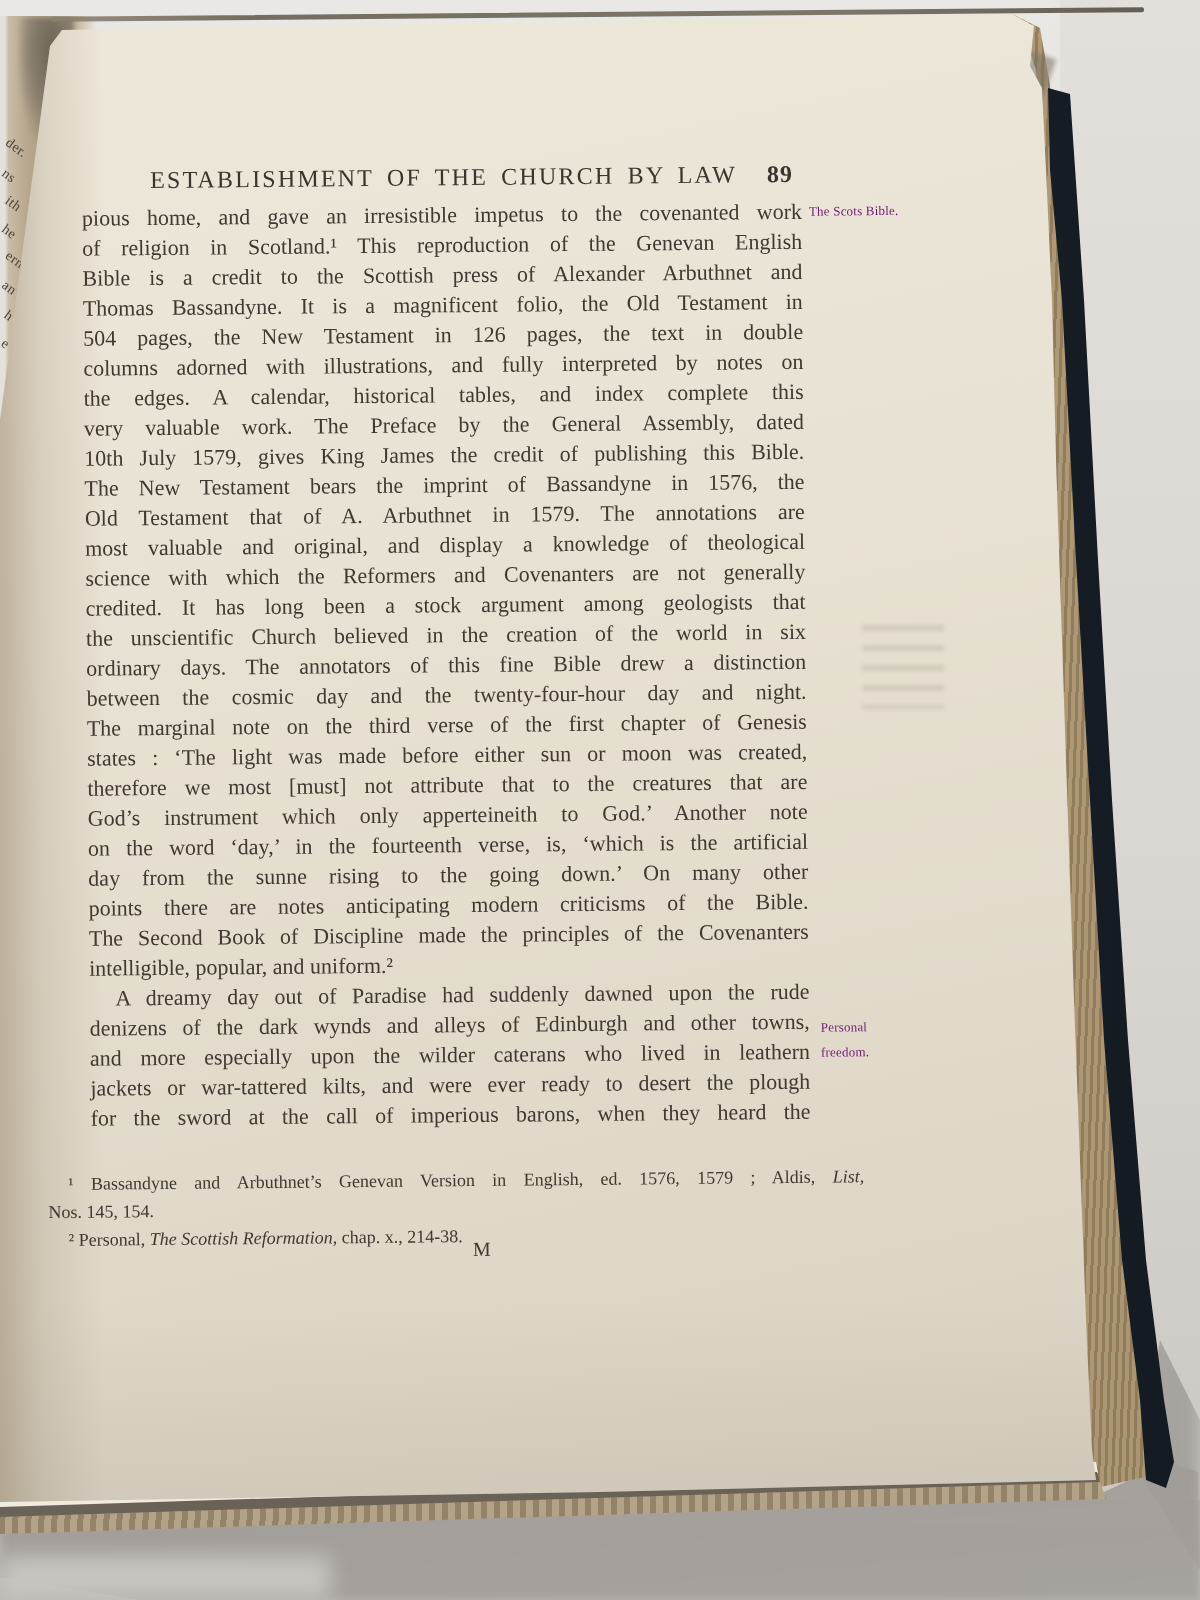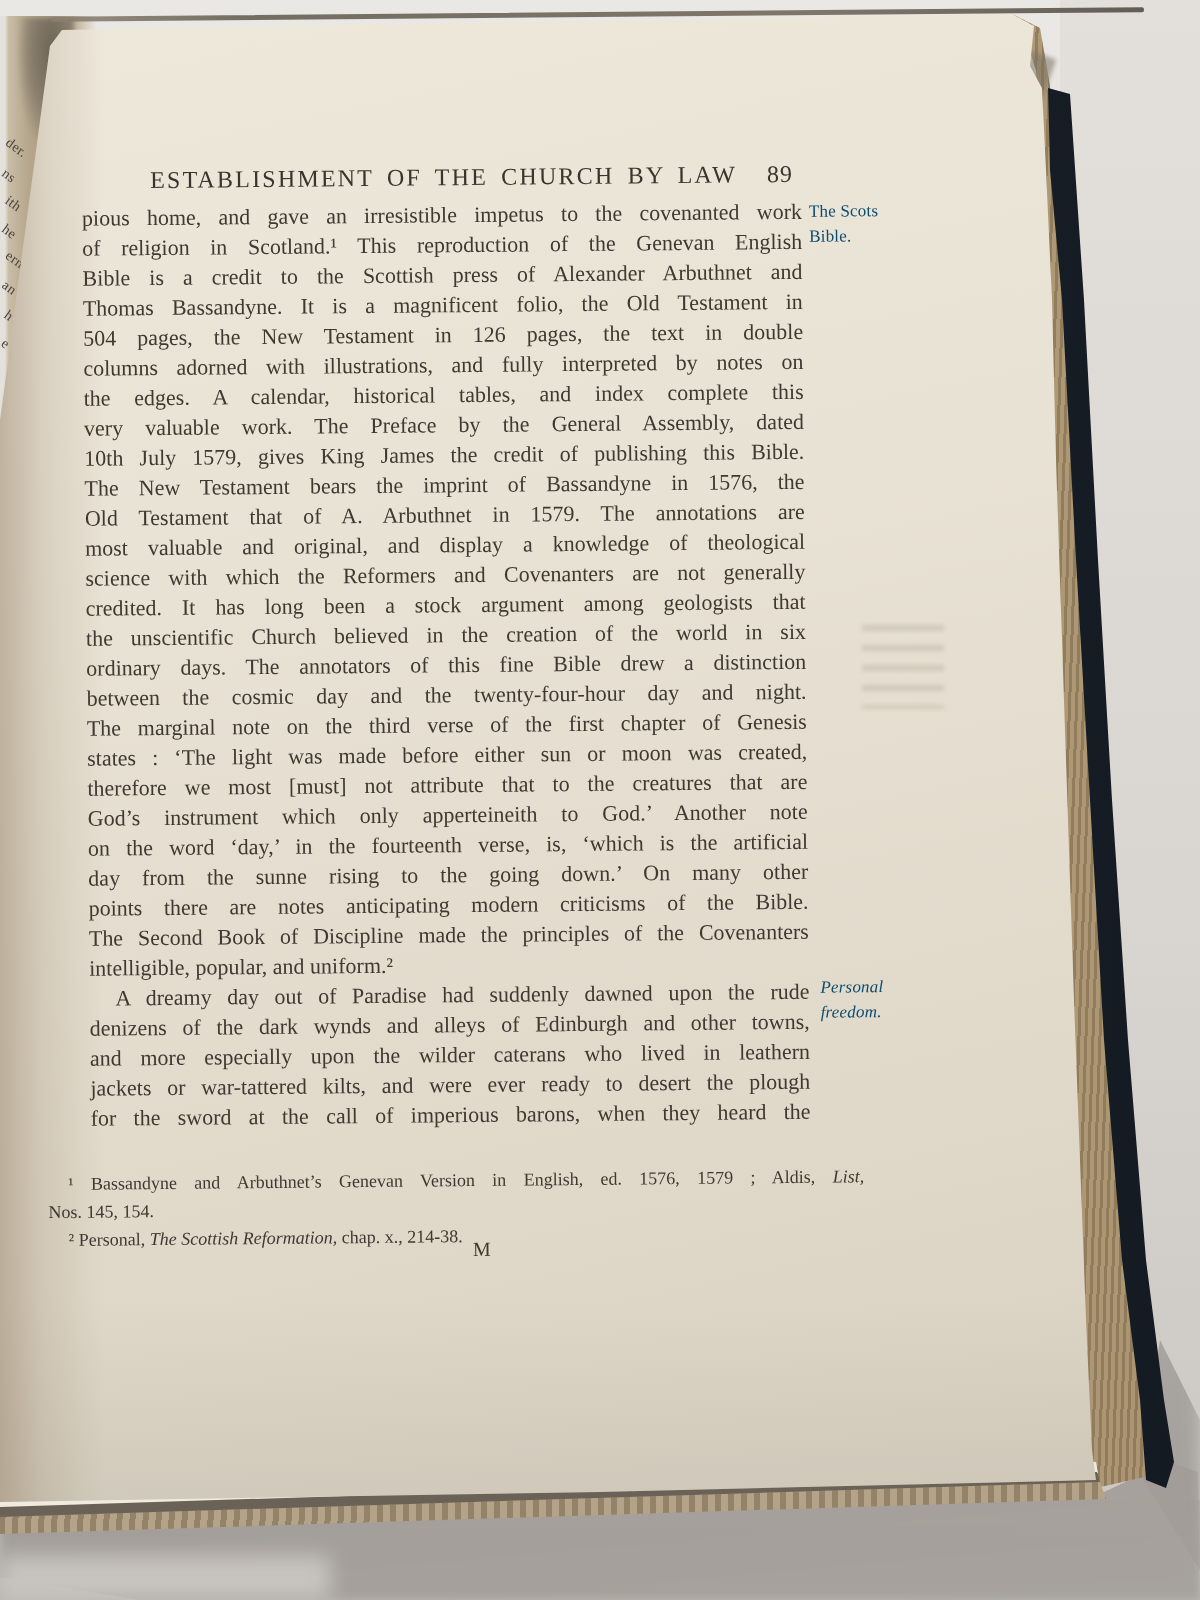--- a/index.html
+++ b/index.html
@@ -66,28 +66,28 @@
       background:linear-gradient(90deg,#8a8173 0%,#5f574b 18%,#6b6255 70%,#4e463c 100%);
       transform:rotate(-0.5deg);border-radius:2px;opacity:.85;}
   .showthrough{position:absolute;left:862px;top:625px;width:82px;height:84px;z-index:7;
       background:repeating-linear-gradient(180deg,rgba(120,110,95,.38) 0 6px,rgba(0,0,0,0) 6px 20px);
       filter:blur(2px);opacity:.5;}
   
   .page-inner{position:absolute;left:42px;top:152px;width:860px;height:1180px;z-index:7;
       transform:rotate(-0.55deg);color:#3f3931;}
   .running-head{position:absolute;left:50px;top:12px;width:770px;text-align:center;
       font-size:24px;letter-spacing:2.2px;word-spacing:5px;color:#39342d;white-space:nowrap;}
-  .running-head .pageno{margin-left:30px;letter-spacing:1px;}
+  .running-head .pageno{margin-left:30px;letter-spacing:1px;font-weight:bold;}
   .body-block{position:absolute;left:45px;top:48px;width:720px;font-size:22px;}
   .line{height:30px;line-height:30px;text-align:justify;text-align-last:justify;white-space:normal;}
   .line.para-end{text-align-last:left;}
   .line.indent{text-indent:26px;}
-  .sidenote{position:absolute;width:92px;font-size:17px;line-height:25px;color:#0c4a6e;letter-spacing:.2px;}
+  .sidenote{position:absolute;width:92px;font-size:13px;line-height:25px;color:#701a75;letter-spacing:.2px;}
   .sidenote.sn1{left:772px;top:50px;}
-  .sidenote.sn2{left:776px;top:826px;font-style:italic;}
+  .sidenote.sn2{left:776px;top:866px;}
   .footnotes{position:absolute;left:2px;top:1014px;width:816px;font-size:18px;line-height:28px;}
   .fn-line{white-space:nowrap;}
   .fn-line.just{text-align:justify;text-align-last:justify;white-space:normal;}
   .fn-indent{padding-left:20px;}
   .it{font-style:italic;}
   .signature{position:absolute;left:50px;top:1086px;width:770px;text-align:center;font-size:20px;color:#3f3931;}
 </style>
 </head>
 <body>
 

